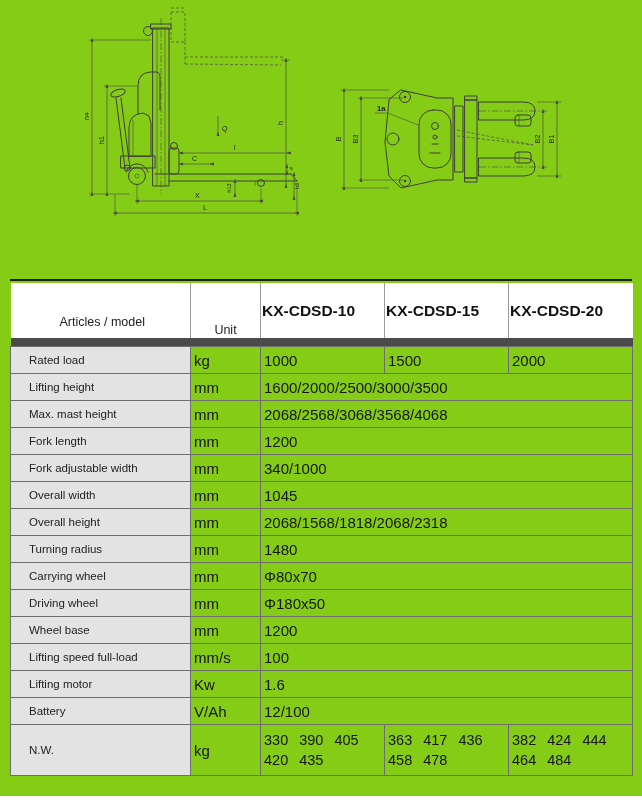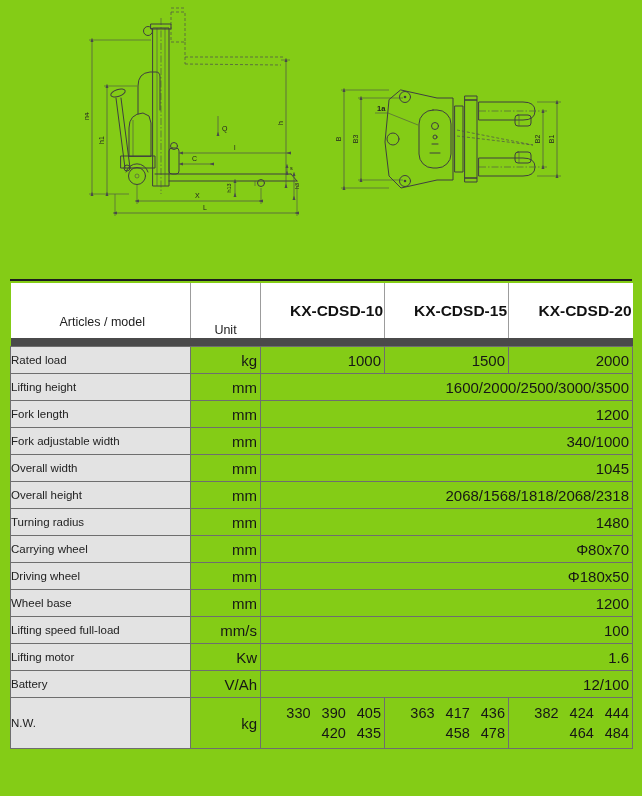--- a/index.html
+++ b/index.html
@@ -22,25 +22,25 @@
   .title{position:absolute;left:10px;top:249px;font-size:20px;color:#111;letter-spacing:.2px;}
   .rule{position:absolute;left:10px;width:622px;top:279px;height:2px;background:#1d1d1d;}
   
   table.spec{position:absolute;left:10px;top:283px;width:622px;border-collapse:collapse;table-layout:fixed;}
   table.spec col.c1{width:180px;} table.spec col.c2{width:70px;}
   table.spec col.c3,table.spec col.c4,table.spec col.c5{width:124px;}
   thead th{border:none;height:46px;font-weight:normal;background:#fff;}
   thead th + th{border-left:1px solid #9c9c9c;}
   th.articles{text-align:center;vertical-align:bottom;padding:0 0 9px 4px;font-size:12.5px;color:#222;}
   th.unit{vertical-align:bottom;font-size:12.5px;color:#222;text-align:center;}
-  th.model{font-weight:bold;font-size:15.5px;text-align:right;vertical-align:middle;color:#111;}
+  th.model{font-weight:bold;font-size:15.5px;text-align:left;vertical-align:middle;color:#111;}
   tr.band td{background:#4a4a4a;height:8px;padding:0;border:none;}
-  tbody td{border:1px solid #6e6e6e;height:26px;text-align:right;vertical-align:middle;
+  tbody td{border:1px solid #6e6e6e;height:26px;text-align:left;vertical-align:middle;
            font-size:15px;color:#161616;padding:0 3px;white-space:pre-line;}
-  tbody td.label{background:#e3e3e3;text-align:left;padding-left:0;font-size:11.5px;color:#222;white-space:normal;}
+  tbody td.label{background:#e3e3e3;text-align:left;padding-left:18px;font-size:11.5px;color:#222;white-space:normal;}
   tbody td.unit{font-size:15px;}
   tbody tr.nw td{height:50px;}
   tbody tr.nw td.vals{font-size:14.5px;word-spacing:7px;line-height:1.4;margin-top:16px;}
 </style>
 </head>
 <body>
 
 <div class="page">
 
   <div class="drawing" style="left:85px;top:2px;">
@@ -231,20 +231,25 @@
           <td class="vals">1000</td>
           <td class="vals">1500</td>
           <td class="vals">2000</td>
         </tr>
         <tr>
           <td class="label">Lifting height</td>
           <td class="unit">mm</td>
           <td class="vals" colspan="3">1600/2000/2500/3000/3500</td>
         </tr>
         <tr>
+          <td class="label">Max. mast height</td>
+          <td class="unit">mm</td>
+          <td class="vals" colspan="3">2068/2568/3068/3568/4068</td>
+        </tr>
+        <tr>
           <td class="label">Fork length</td>
           <td class="unit">mm</td>
           <td class="vals" colspan="3">1200</td>
         </tr>
         <tr>
           <td class="label">Fork adjustable width</td>
           <td class="unit">mm</td>
           <td class="vals" colspan="3">340/1000</td>
         </tr>
         <tr>

